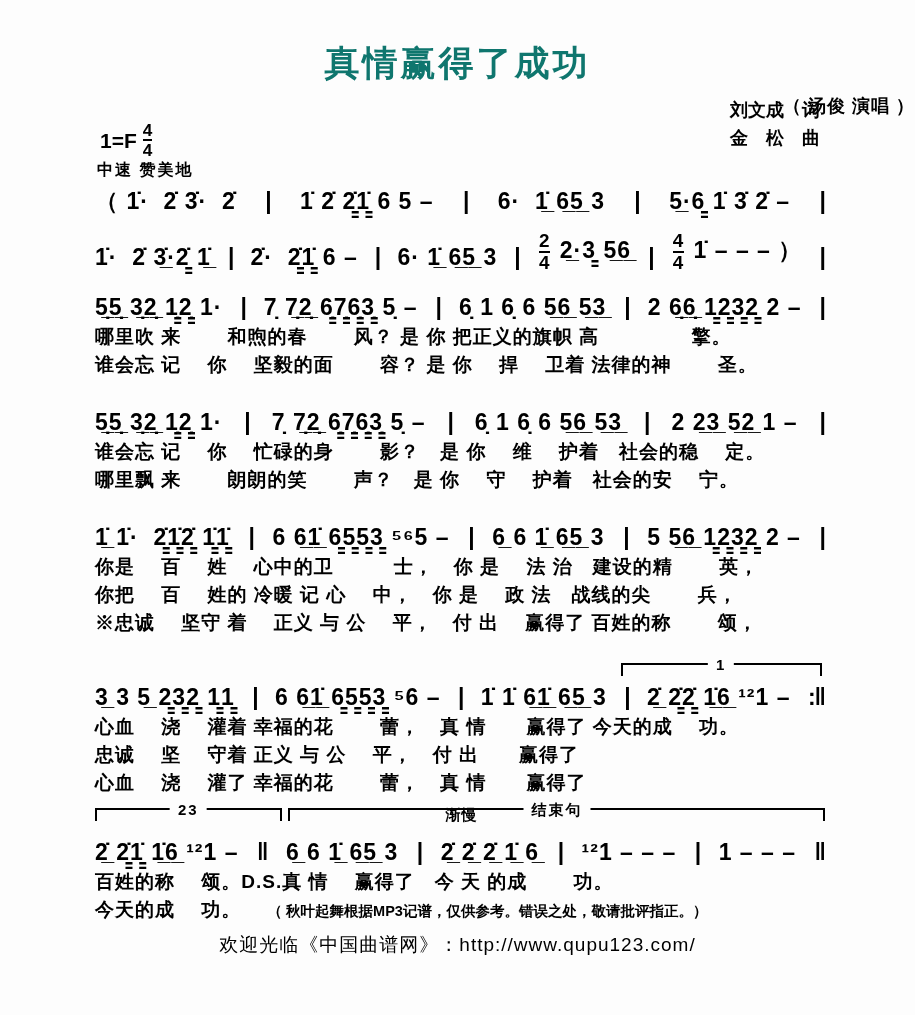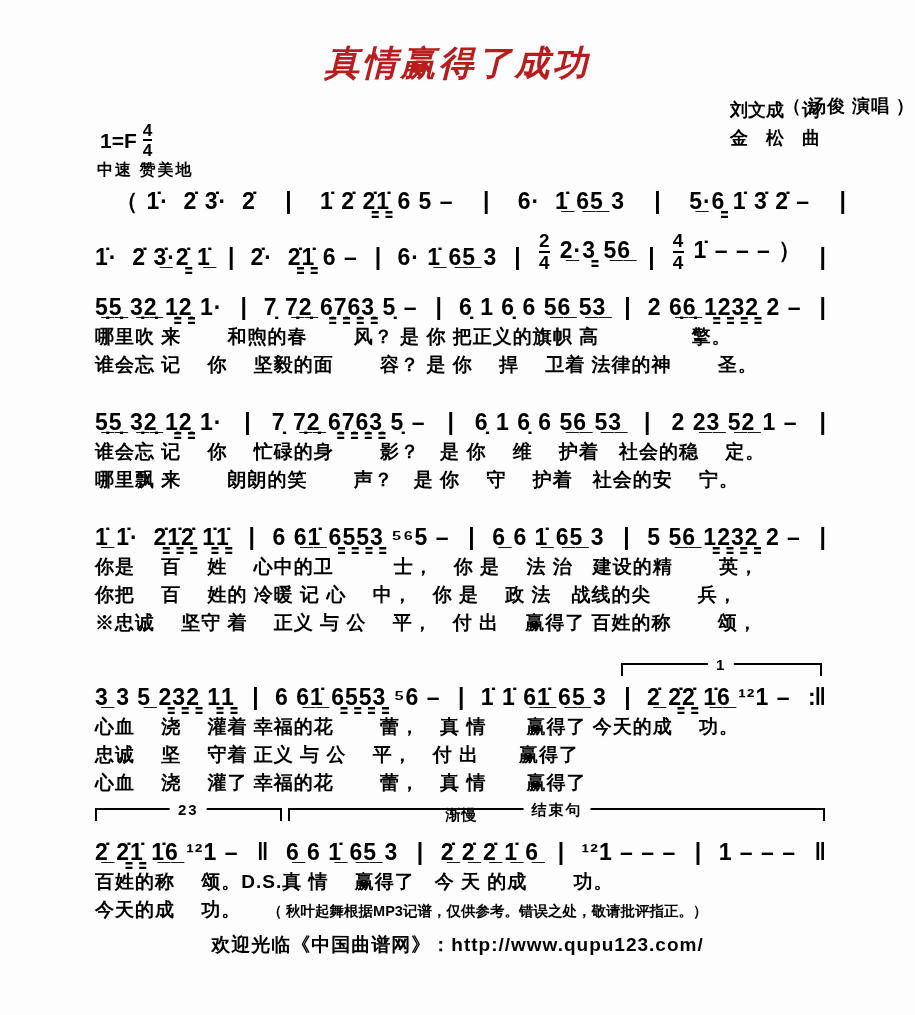--- a/index.html
+++ b/index.html
@@ -42,41 +42,41 @@
     font-size:23px;font-weight:bold;letter-spacing:1px;line-height:32px;
   }
   .measure{white-space:pre;}
   .bar{white-space:pre;letter-spacing:-1px;}
   .lyric{
     font-size:19px;font-weight:bold;white-space:pre;line-height:28px;letter-spacing:1px;
   }
   .lyric .small{font-size:14.5px;letter-spacing:0;}
   .footer{
     position:absolute;top:932px;left:0;width:100%;text-align:center;
-    font-size:19px;font-weight:bold;letter-spacing:1px;
+    font-size:19px;font-weight:normal;letter-spacing:1px;
   }
 </style>
 </head>
 <body>
 
 <div class="sheet">
-  <div class="title" style="color: #b91c1c; font-style: italic;">真情赢得了成功</div>
+  <div class="title" style="color: #0f766e;">真情赢得了成功</div>
   <div class="subtitle">（ 汤俊 演唱 ）</div>
   <div class="credits"><span>刘文成　词</span><br><span>金　松　曲</span></div>
   <div class="keysig">
     <span>1=F</span>
     <span class="frac">
       <span class="num">4</span>
       <span class="den">4</span>
     </span>
   </div>
   <div class="tempo">中速 赞美地</div>
 
   <div id="systems">
-      <div class="system" style="top: 185px; margin-left: 20px;">
+      <div class="system" style="top: 185px;">
         <div class="notation">
           <span class="measure">（ 1̇·  2̇ 3̇·  2̇</span>
           <span class="bar">|</span>
           <span class="measure">1̇ 2̇ 2̳̇1̳̇ 6 5 –</span>
           <span class="bar">|</span>
           <span class="measure">6·  1̲̇ 6̲5̲ 3</span>
           <span class="bar">|</span>
           <span class="measure">5̲·6̳ 1̇ 3̇ 2̇ –</span>
           <span class="bar">|</span>
         </div>

